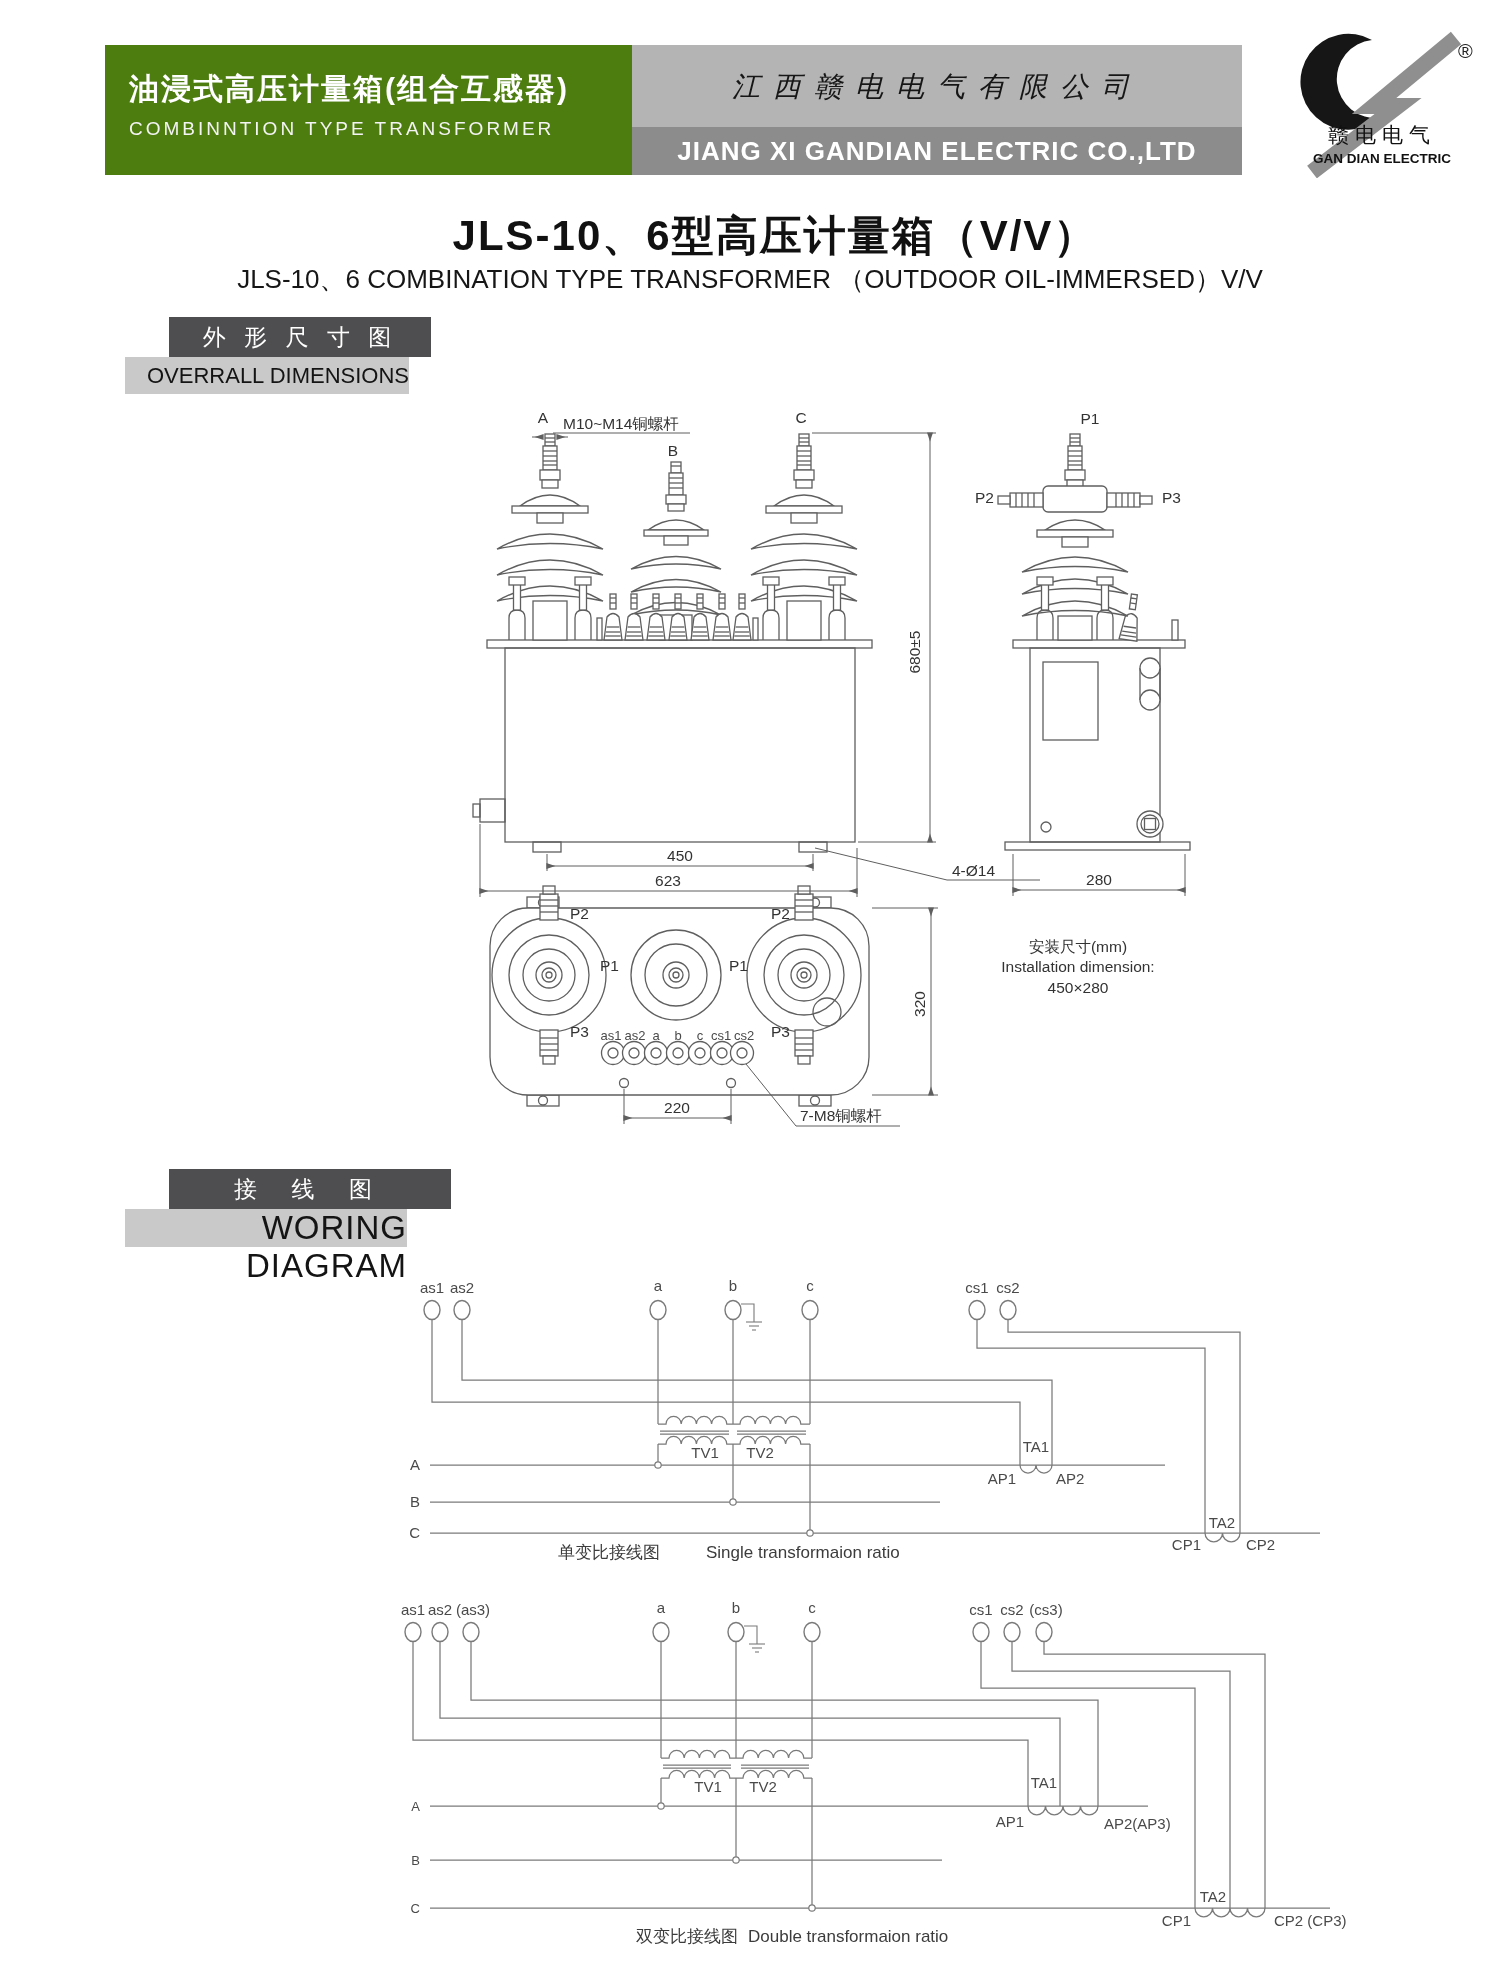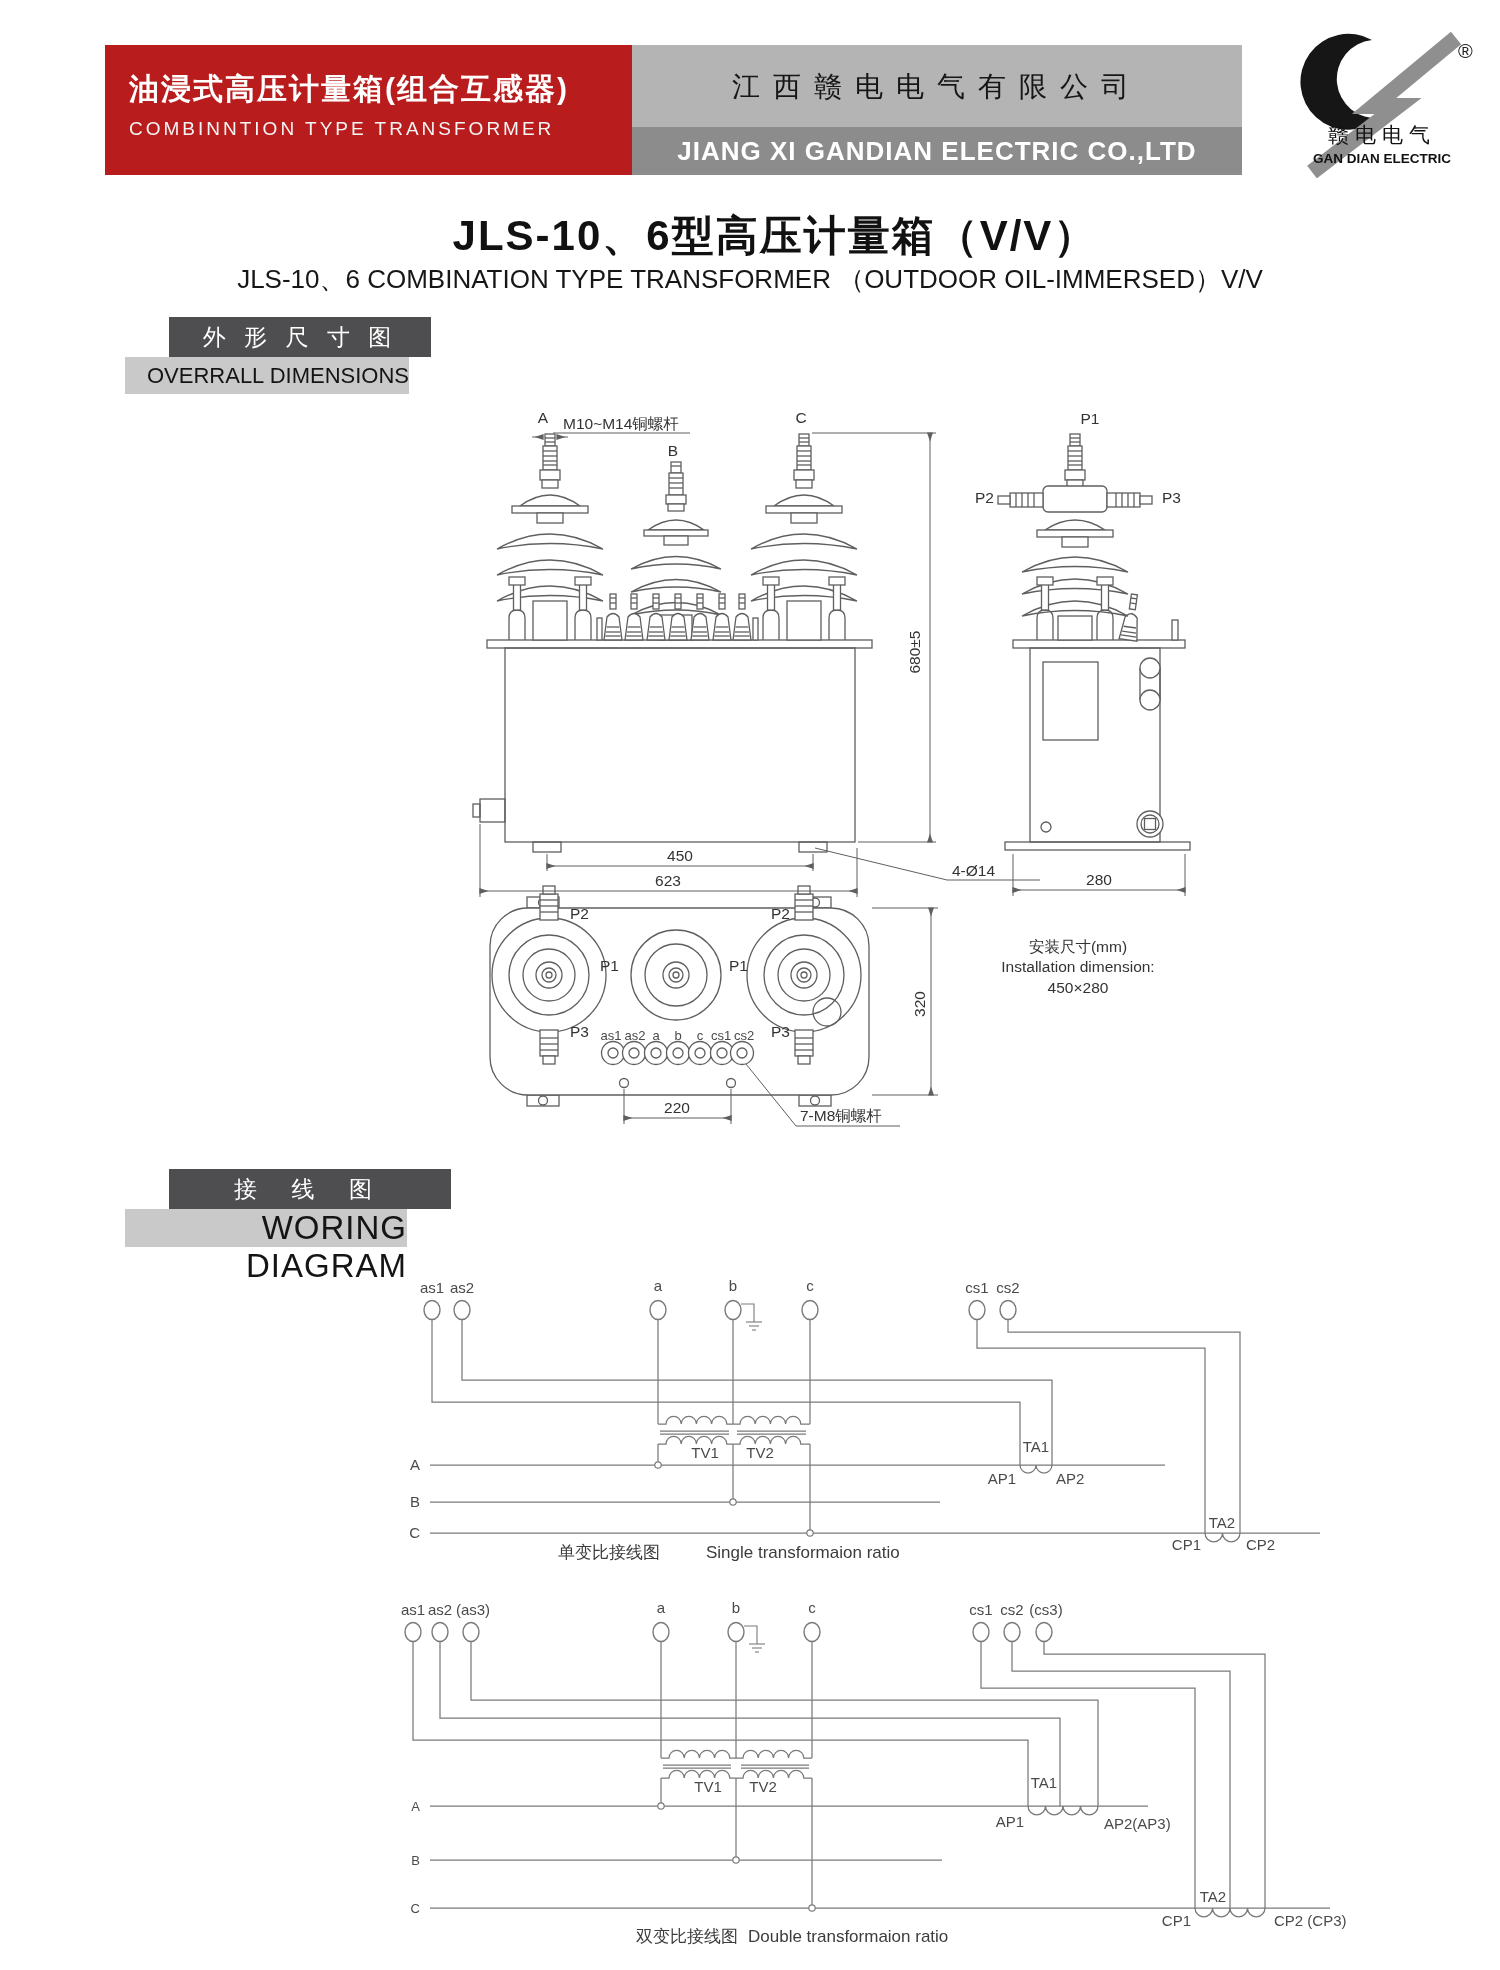--- a/index.html
+++ b/index.html
@@ -1,22 +1,22 @@
 <!DOCTYPE html>
 <html><head>
 <meta charset="utf-8">
 <style>
   html,body{margin:0;padding:0;background:#fff;}
   body{width:1500px;height:1970px;position:relative;font-family:"Liberation Sans","DejaVu Sans",sans-serif;color:#1a1a1a;overflow:hidden;}
   .abs{position:absolute;}
   
-  .hdr-left{left:105px;top:45px;width:527px;height:130px;background:#b91c1c;color:#fff;box-sizing:border-box;padding:24px 0 0 24px;}
+  .hdr-left{left:105px;top:45px;width:527px;height:130px;background:#4d7c0f;color:#fff;box-sizing:border-box;padding:24px 0 0 24px;}
   .hdr-left .l1{font-size:30px;font-weight:bold;letter-spacing:2px;}
   .hdr-left .l2{font-size:19px;letter-spacing:3px;margin-top:8px;color:#f4f4f4;}
-  .band-top{left:632px;top:45px;width:610px;height:82px;background:#b4b4b4;color:#161616;font-size:28px;letter-spacing:13px;text-align:center;line-height:84px;}
+  .band-top{left:632px;top:45px;width:610px;height:82px;background:#b4b4b4;color:#161616;font-size:28px;letter-spacing:13px;text-align:center;line-height:84px;font-style:italic;}
   .band-bot{left:632px;top:127px;width:610px;height:48px;background:#8c8c8c;color:#fff;font-size:26px;font-weight:bold;letter-spacing:1px;text-align:center;line-height:49px;}
   .logo{left:1250px;top:26px;width:240px;height:152px;}
   
   .title-main{left:0;top:208px;width:1500px;text-align:center;font-size:42px;font-weight:bold;letter-spacing:2px;color:#111;padding-left:25px;}
   .title-sub{left:0;top:262px;width:1500px;text-align:center;font-size:26px;color:#161616;}
   
   .sec-dark{background:#4e4e50;color:#fff;text-align:center;margin-left:44px;}
   .sec-light{background:#c9c9c9;color:#141414;text-align:right;}
   .sd1{left:125px;top:317px;width:262px;height:40px;font-size:23px;letter-spacing:6px;line-height:41px;}
   .sl1{left:125px;top:357px;width:284px;height:37px;font-size:22px;line-height:37px;}

